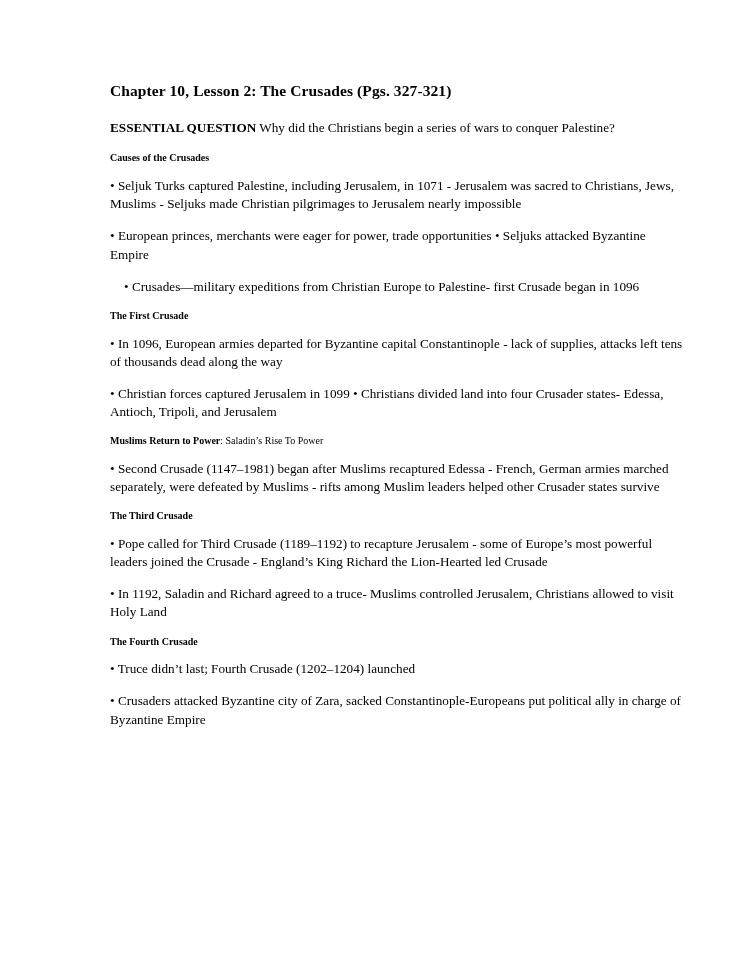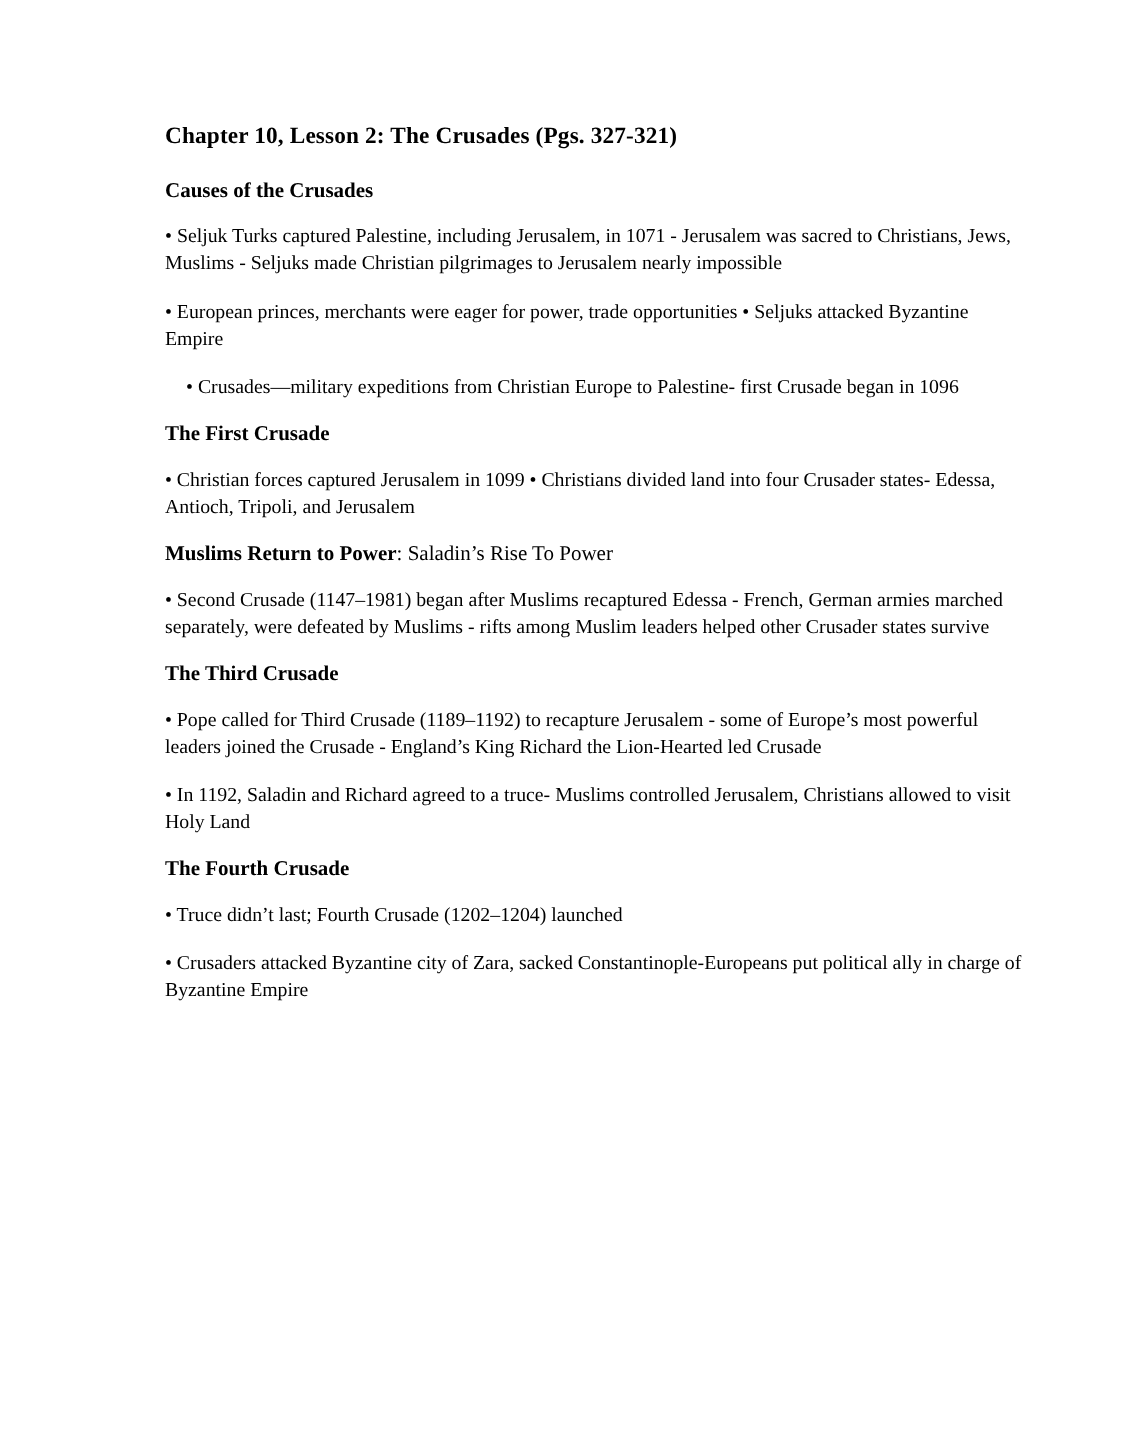--- a/index.html
+++ b/index.html
@@ -32,21 +32,21 @@
   }
   .essential {
     font-size: 13.2px;
     line-height: 1.35;
     margin: 0 0 16px 0;
   }
   .essential .label {
     font-weight: bold;
   }
   h2.section {
-    font-size: 14px;
+    font-size: 10px;
     font-weight: bold;
     margin: 0 0 12px 0;
     line-height: 1.25;
   }
   h2.section .plain {
     font-weight: bold;
   }
   h2.section .norm {
     font-weight: normal;
   }
@@ -63,27 +63,31 @@
     font-weight: normal;
   }
 </style>
 </head>
 <body>
 
 <div class="page">
 
   <h1 class="doc-title">Chapter 10, Lesson 2:  The Crusades (Pgs. 327-321)</h1>
 
+  <p class="essential">
+    <span class="label">ESSENTIAL QUESTION</span><span> Why did the Christians begin a series of wars to conquer Palestine?</span>
+  </p>
 
   <div id="sections-root">
       <h2 class="section"><span class="plain">Causes of the Crusades</span></h2>
       <p class="bullet"><span>• </span><b>Seljuk Turks</b><span> captured Palestine, including Jerusalem, in 1071   - Jerusalem was sacred to Christians, Jews, Muslims   - Seljuks made Christian pilgrimages to Jerusalem nearly impossible</span></p>
       <p class="bullet"><span>• European princes, merchants were eager for power, trade opportunities • Seljuks attacked Byzantine Empire</span></p>
       <p class="bullet indent"><span>• </span><b>Crusades</b><span>—military expeditions from Christian Europe to Palestine- first Crusade began in 1096</span></p>
       <h2 class="section"><span class="plain">The First Crusade</span></h2>
+      <p class="bullet"><span>• In 1096, European armies departed for Byzantine capital Constantinople - lack of supplies, attacks left tens of thousands dead along the way</span></p>
       <p class="bullet"><span>• Christian forces captured Jerusalem in 1099   • Christians divided land into four Crusader states- Edessa, Antioch, Tripoli, and Jerusalem</span></p>
       <h2 class="section"><span class="plain">Muslims Return to Power</span><span class="norm">: Saladin’s Rise To Power</span></h2>
       <p class="bullet"><span>• Second Crusade (1147–1981) began after Muslims recaptured Edessa   - French, German armies marched separately, were defeated by Muslims - rifts among Muslim leaders helped other Crusader states survive</span></p>
       <h2 class="section"><span class="plain">The Third Crusade</span></h2>
       <p class="bullet"><span>• Pope called for Third Crusade (1189–1192) to recapture Jerusalem - some of Europe’s most powerful leaders joined the Crusade   - England’s King Richard the Lion-Hearted led Crusade</span></p>
       <p class="bullet"><span>• In 1192, Saladin and Richard agreed to a truce- Muslims controlled Jerusalem, Christians allowed to visit Holy Land</span></p>
       <h2 class="section"><span class="plain">The Fourth Crusade</span></h2>
       <p class="bullet"><span>• Truce didn’t last; Fourth Crusade (1202–1204) launched</span></p>
       <p class="bullet"><span>• Crusaders attacked Byzantine city of Zara, sacked Constantinople-Europeans put political ally in charge of Byzantine Empire</span></p>
     </div>

